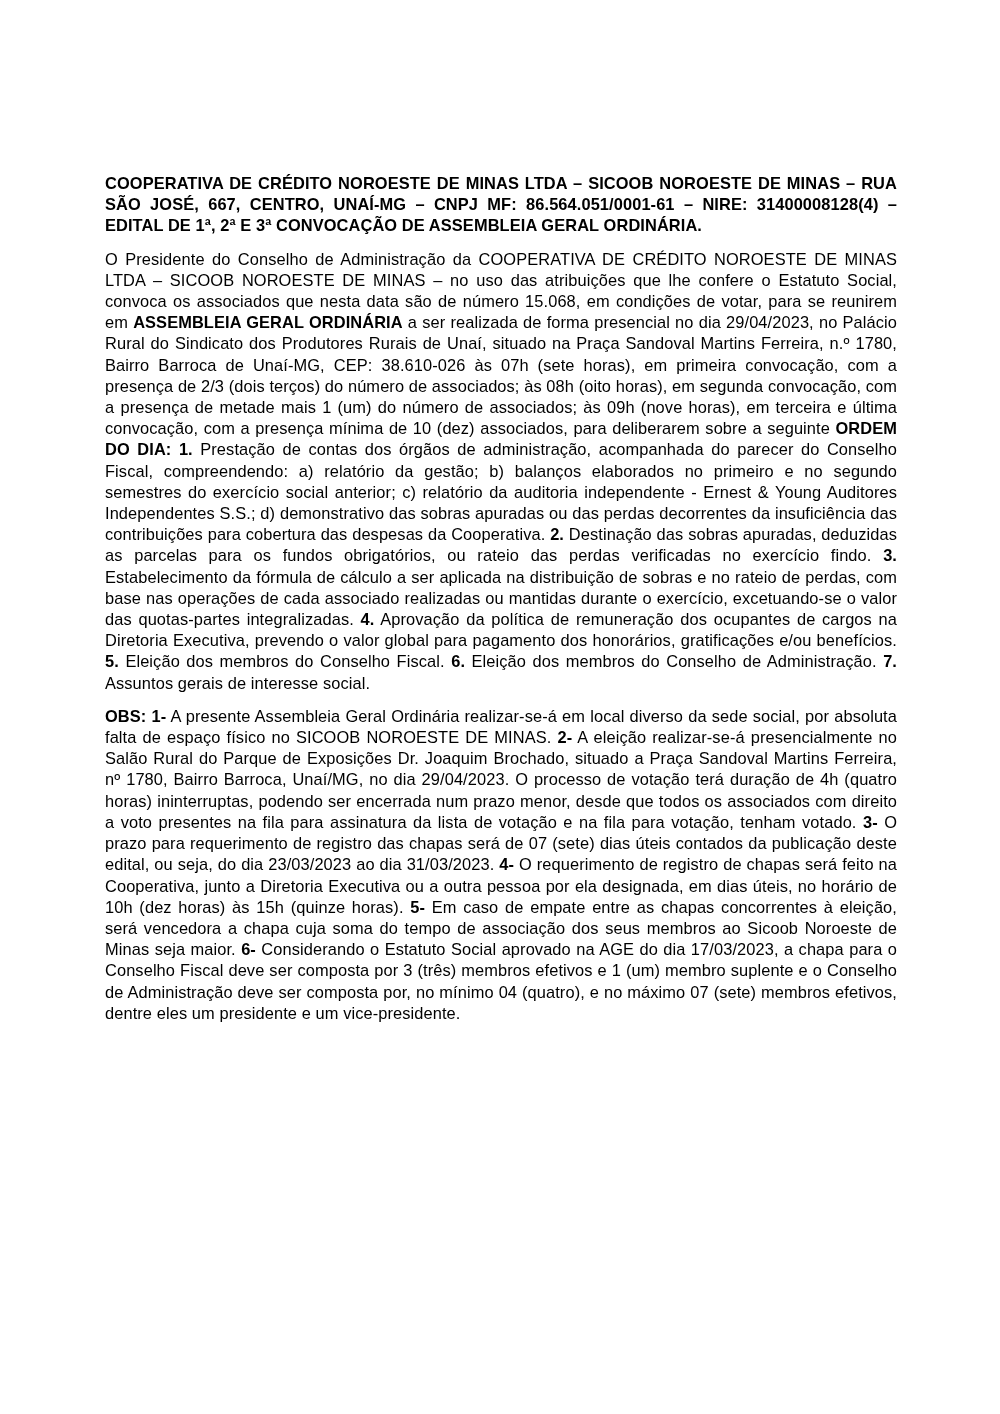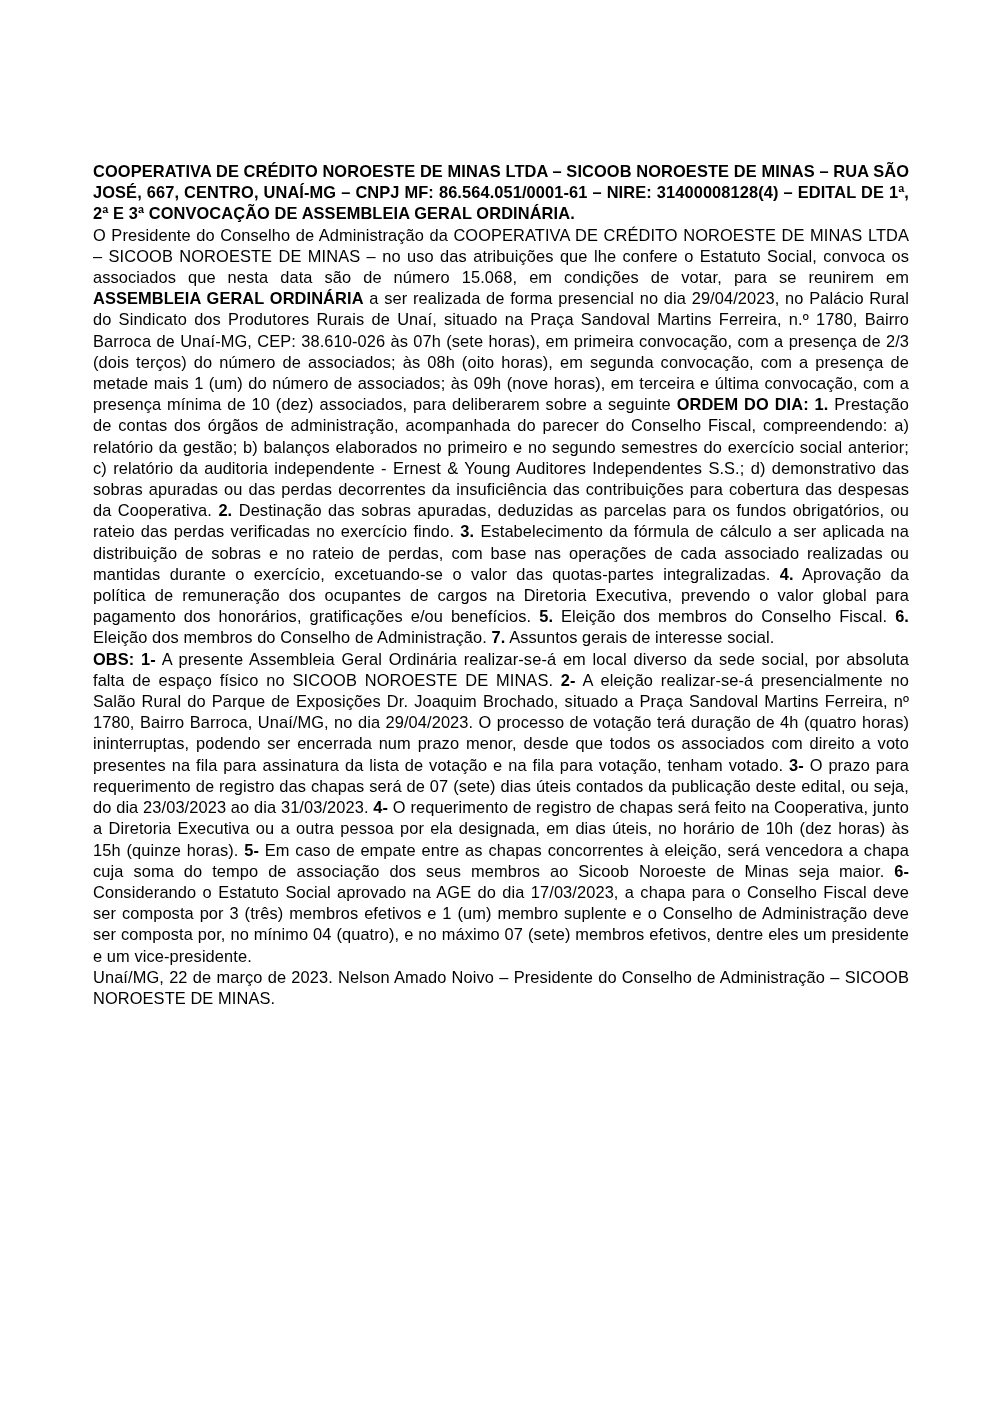--- a/index.html
+++ b/index.html
@@ -20,30 +20,29 @@
     position: absolute;
     left: 93px;
     top: 161px;
     width: 816px;
     font-size: 16.4px;
     line-height: 21.2px;
     text-align: justify;
     letter-spacing: 0.1px;
   }
   .para {
-    margin: 0;
+    margin: 12px;
     padding: 0;
   }
   .b {
     font-weight: 700;
   }
 </style>
 </head>
 <body>
 
 <div class="page">
   <main class="doc">
     <p class="para"><span class="b">COOPERATIVA DE CRÉDITO NOROESTE DE MINAS LTDA – SICOOB NOROESTE DE MINAS – RUA SÃO JOSÉ, 667, CENTRO, UNAÍ-MG – CNPJ MF: 86.564.051/0001-61 – NIRE: 31400008128(4) – EDITAL DE 1ª, 2ª E 3ª CONVOCAÇÃO DE ASSEMBLEIA GERAL ORDINÁRIA.</span></p>
     <p class="para"><span>O Presidente do Conselho de Administração da COOPERATIVA DE CRÉDITO NOROESTE DE MINAS LTDA – SICOOB NOROESTE DE MINAS – no uso das atribuições que lhe confere o Estatuto Social, convoca os associados que nesta data são de número 15.068, em condições de votar, para se reunirem em </span><span class="b">ASSEMBLEIA GERAL ORDINÁRIA</span><span> a ser realizada de forma presencial no dia 29/04/2023, no Palácio Rural do Sindicato dos Produtores Rurais de Unaí, situado na Praça Sandoval Martins Ferreira, n.º 1780, Bairro Barroca de Unaí-MG, CEP: 38.610-026 às 07h (sete horas), em primeira convocação, com a presença de 2/3 (dois terços) do número de associados; às 08h (oito horas), em segunda convocação, com a presença de metade mais 1 (um) do número de associados; às 09h (nove horas), em terceira e última convocação, com a presença mínima de 10 (dez) associados, para deliberarem sobre a seguinte </span><span class="b">ORDEM DO DIA: 1.</span><span> Prestação de contas dos órgãos de administração, acompanhada do parecer do Conselho Fiscal, compreendendo: a) relatório da gestão; b) balanços elaborados no primeiro e no segundo semestres do exercício social anterior; c) relatório da auditoria independente - Ernest &amp; Young Auditores Independentes S.S.; d) demonstrativo das sobras apuradas ou das perdas decorrentes da insuficiência das contribuições para cobertura das despesas da Cooperativa. </span><span class="b">2.</span><span> Destinação das sobras apuradas, deduzidas as parcelas para os fundos obrigatórios, ou rateio das perdas verificadas no exercício findo. </span><span class="b">3.</span><span> Estabelecimento da fórmula de cálculo a ser aplicada na distribuição de sobras e no rateio de perdas, com base nas operações de cada associado realizadas ou mantidas durante o exercício, excetuando-se o valor das quotas-partes integralizadas. </span><span class="b">4.</span><span> Aprovação da política de remuneração dos ocupantes de cargos na Diretoria Executiva, prevendo o valor global para pagamento dos honorários, gratificações e/ou benefícios. </span><span class="b">5.</span><span> Eleição dos membros do Conselho Fiscal. </span><span class="b">6.</span><span> Eleição dos membros do Conselho de Administração. </span><span class="b">7.</span><span> Assuntos gerais de interesse social.</span></p>
     <p class="para"><span class="b">OBS: 1-</span><span> A presente Assembleia Geral Ordinária realizar-se-á em local diverso da sede social, por absoluta falta de espaço físico no SICOOB NOROESTE DE MINAS. </span><span class="b">2-</span><span> A eleição realizar-se-á presencialmente no Salão Rural do Parque de Exposições Dr. Joaquim Brochado, situado a Praça Sandoval Martins Ferreira, nº 1780, Bairro Barroca, Unaí/MG, no dia 29/04/2023. O processo de votação terá duração de 4h (quatro horas) ininterruptas, podendo ser encerrada num prazo menor, desde que todos os associados com direito a voto presentes na fila para assinatura da lista de votação e na fila para votação, tenham votado. </span><span class="b">3-</span><span> O prazo para requerimento de registro das chapas será de 07 (sete) dias úteis contados da publicação deste edital, ou seja, do dia 23/03/2023 ao dia 31/03/2023. </span><span class="b">4-</span><span> O requerimento de registro de chapas será feito na Cooperativa, junto a Diretoria Executiva ou a outra pessoa por ela designada, em dias úteis, no horário de 10h (dez horas) às 15h (quinze horas). </span><span class="b">5-</span><span> Em caso de empate entre as chapas concorrentes à eleição, será vencedora a chapa cuja soma do tempo de associação dos seus membros ao Sicoob Noroeste de Minas seja maior. </span><span class="b">6-</span><span> Considerando o Estatuto Social aprovado na AGE do dia 17/03/2023, a chapa para o Conselho Fiscal deve ser composta por 3 (três) membros efetivos e 1 (um) membro suplente e o Conselho de Administração deve ser composta por, no mínimo 04 (quatro), e no máximo 07 (sete) membros efetivos, dentre eles um presidente e um vice-presidente.</span></p>
-    <p class="para"><span>Unaí/MG, 22 de março de 2023. Nelson Amado Noivo – Presidente do Conselho de Administração – SICOOB NOROESTE DE MINAS.</span></p>
   </main>
 </div>
 
 </body></html>

